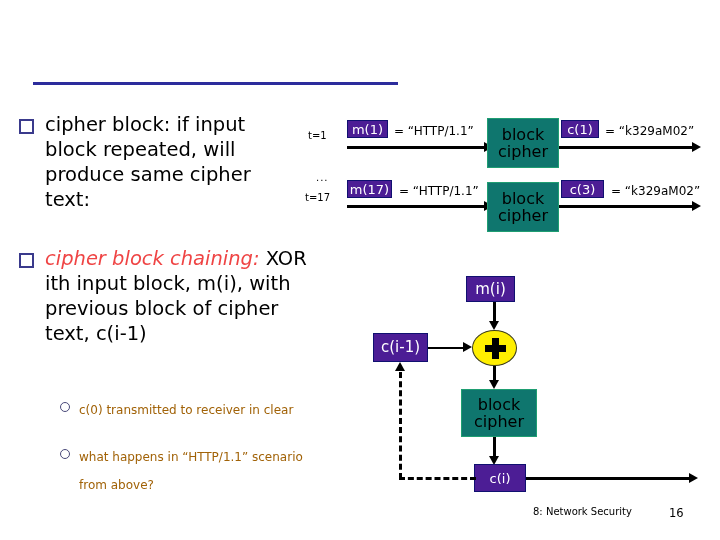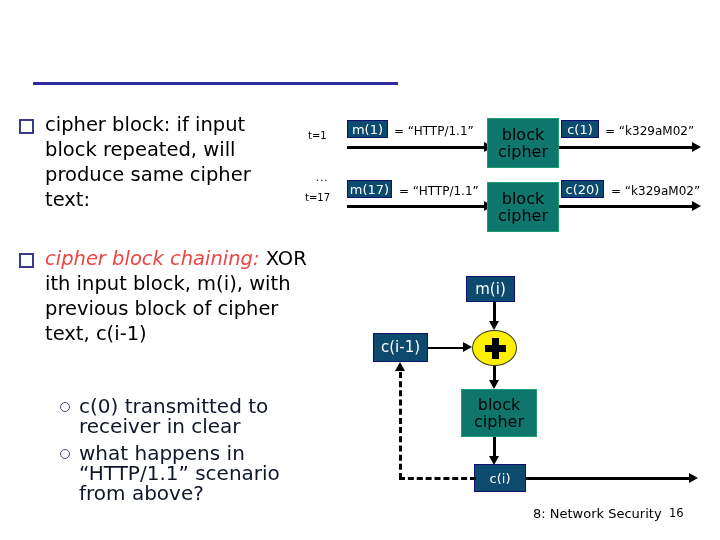--- a/index.html
+++ b/index.html
@@ -29,27 +29,27 @@
   }
   .ci{
     width:8px;height:8px;border:1.5px solid #4a4a7a;border-radius:50%;
     background:#fff;margin-right:9px;flex:0 0 auto;margin-top:6px;
   }
   .btext{font-size:19.5px;color:#000;line-height:25px;}
   #bullet1{left:19px;top:112px;width:280px;}
   #bullet2{left:19px;top:246px;width:300px;}
   #bullet2 .lead{color:#ef4444;font-style:italic;text-align:center;}
   .subbullet{position:absolute;display:flex;align-items:flex-start;}
-  .stext{font-size:20px;color:#0f172a;line-height:20px;}
+  .stext{font-size:12px;color:#a16207;line-height:28px;}
   #sub1{left:60px;top:396px;width:250px;}
   #sub2{left:60px;top:443px;width:250px;}
 
   
   .bluebox{
-    position:absolute;background:#0c4a6e;border:1.5px solid #101070;
+    position:absolute;background:#4c1d95;border:1.5px solid #101070;
     color:#fff;display:flex;align-items:center;justify-content:center;
     font-size:13px;line-height:1;box-sizing:border-box;
   }
   .greenbox{
     position:absolute;background:#0f766e;border:1.5px solid #1f9e72;
     color:#000;display:flex;flex-direction:column;align-items:center;
     justify-content:center;font-size:16px;line-height:17px;box-sizing:border-box;
   }
   .plain{position:absolute;font-size:12px;color:#000;white-space:nowrap;}
   .tlabel{position:absolute;font-size:10px;color:#000;white-space:nowrap;}
@@ -82,21 +82,21 @@
 
   
   .dashh{
     position:absolute;height:0;border-top:3px dashed #000;
   }
   .dashv{
     position:absolute;width:0;border-left:3px dashed #000;
   }
 
   
-  #footer-text{position:absolute;left:533px;top:506px;font-size:13px;color:#000;text-align:right;}
+  #footer-text{position:absolute;left:533px;top:506px;font-size:10px;color:#000;text-align:right;}
   #footer-page{position:absolute;left:669px;top:506px;font-size:11.5px;color:#000;}
 </style>
 </head>
 <body>
 
 <div class="slide">
 
   <div id="title-rule"></div>
 
   <div class="bullet" id="bullet1">
@@ -135,21 +135,21 @@
   <div class="tlabel" style="left:316px;top:172px;letter-spacing:1px;">...</div>
   <div class="tlabel" style="left:305px;top:192px;">t=17</div>
   <div class="bluebox" style="left:347px;top:180px;width:45px;height:18px;">m(17)</div>
   <div class="plain" style="left:399px;top:184px;">= “HTTP/1.1”</div>
   <div class="hline" style="left:347px;top:205px;width:138px;"></div>
   <div class="arrow-r" style="left:484px;top:201px;"></div>
   <div class="greenbox" style="left:487px;top:182px;width:72px;height:50px;">
     <span>block</span>
     <span>cipher</span>
   </div>
-  <div class="bluebox" style="left:561px;top:180px;width:43px;height:18px;">c(20)</div>
+  <div class="bluebox" style="left:561px;top:180px;width:43px;height:18px;">c(3)</div>
   <div class="plain" style="left:611px;top:184px;">= “k329aM02”</div>
   <div class="hline" style="left:559px;top:205px;width:134px;"></div>
   <div class="arrow-r" style="left:692px;top:201px;"></div>
 
   <div class="bluebox" style="left:466px;top:276px;width:49px;height:26px;font-size:15px;">m(i)</div>
   <div class="vline" style="left:493px;top:302px;height:21px;"></div>
   <div class="arrow-d" style="left:489px;top:321px;"></div>
 
   <div id="xor">
     <span class="pv"></span>

